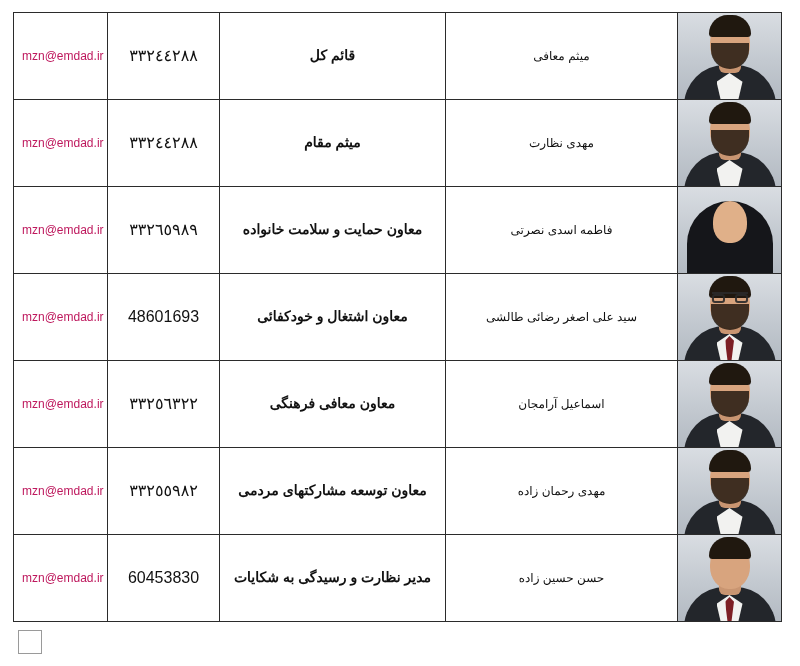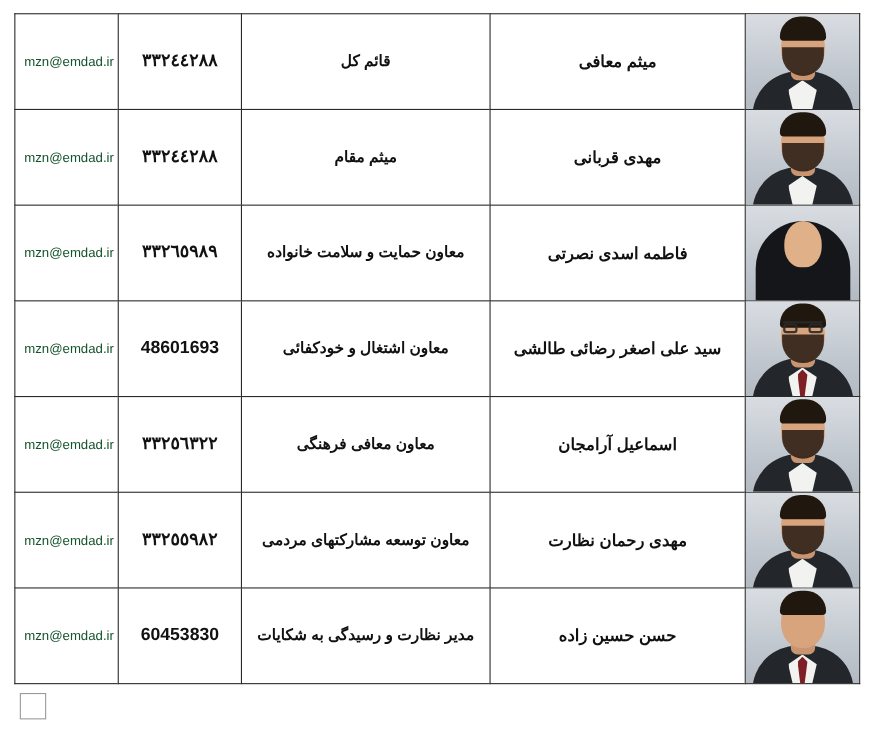--- a/index.html
+++ b/index.html
@@ -172,41 +172,41 @@
     left: 50%;
     bottom: 30px;
     transform: translateX(-50%);
     width: 34px;
     height: 42px;
     background: #e0b089;
     border-radius: 50% 50% 44% 44%;
   }
 
   .cell-text {
-    font-size: 15px;
+    font-size: 12px;
     color: #111111;
-    font-weight: bold;
+    font-weight: normal;
     line-height: 1.4;
     padding: 4px 8px;
     display: block;
   }
   .cell-role {
     font-size: 14px;
     font-weight: bold;
   }
   .cell-phone {
     font-size: 16px;
-    font-weight: bold;
+    font-weight: normal;
     color: #111111;
     direction: ltr;
   }
   .cell-email {
     font-size: 12px;
     font-weight: normal;
-    color: #14532d;
+    color: #be185d;
     direction: ltr;
   }
   .corner-mark {
     position: absolute;
     left: 18px;
     bottom: 12px;
     width: 22px;
     height: 22px;
     border: 1px solid #9a9a9a;
     background: #ffffff;
@@ -259,21 +259,21 @@
             <span class="bg"></span>
               <span class="shoulders"></span>
               <span class="shirt"></span>
             <span class="neck"></span>
               <span class="head"></span>
               <span class="beard"></span>
               <span class="hair"></span>
           </span>
         </td>
         <td>
-          <span class="cell-text">مهدی قربانی</span>
+          <span class="cell-text">مهدی نظارت</span>
         </td>
         <td>
           <span class="cell-text cell-role">میثم مقام</span>
         </td>
         <td>
           <span class="cell-text cell-phone">٣٣٢٤٤٢٨٨</span>
         </td>
         <td>
           <span class="cell-text cell-email">mzn@emdad.ir</span>
         </td>
@@ -361,21 +361,21 @@
             <span class="bg"></span>
               <span class="shoulders"></span>
               <span class="shirt"></span>
             <span class="neck"></span>
               <span class="head"></span>
               <span class="beard"></span>
               <span class="hair"></span>
           </span>
         </td>
         <td>
-          <span class="cell-text">مهدی رحمان نظارت</span>
+          <span class="cell-text">مهدی رحمان زاده</span>
         </td>
         <td>
           <span class="cell-text cell-role">معاون توسعه مشارکتهای مردمی</span>
         </td>
         <td>
           <span class="cell-text cell-phone">٣٣٢٥٥٩٨٢</span>
         </td>
         <td>
           <span class="cell-text cell-email">mzn@emdad.ir</span>
         </td>

